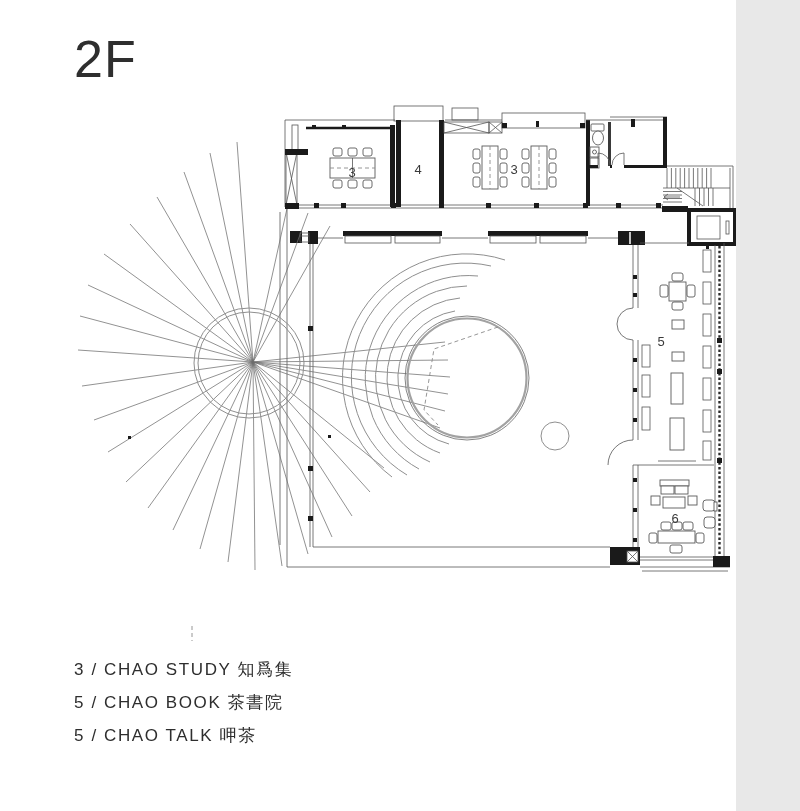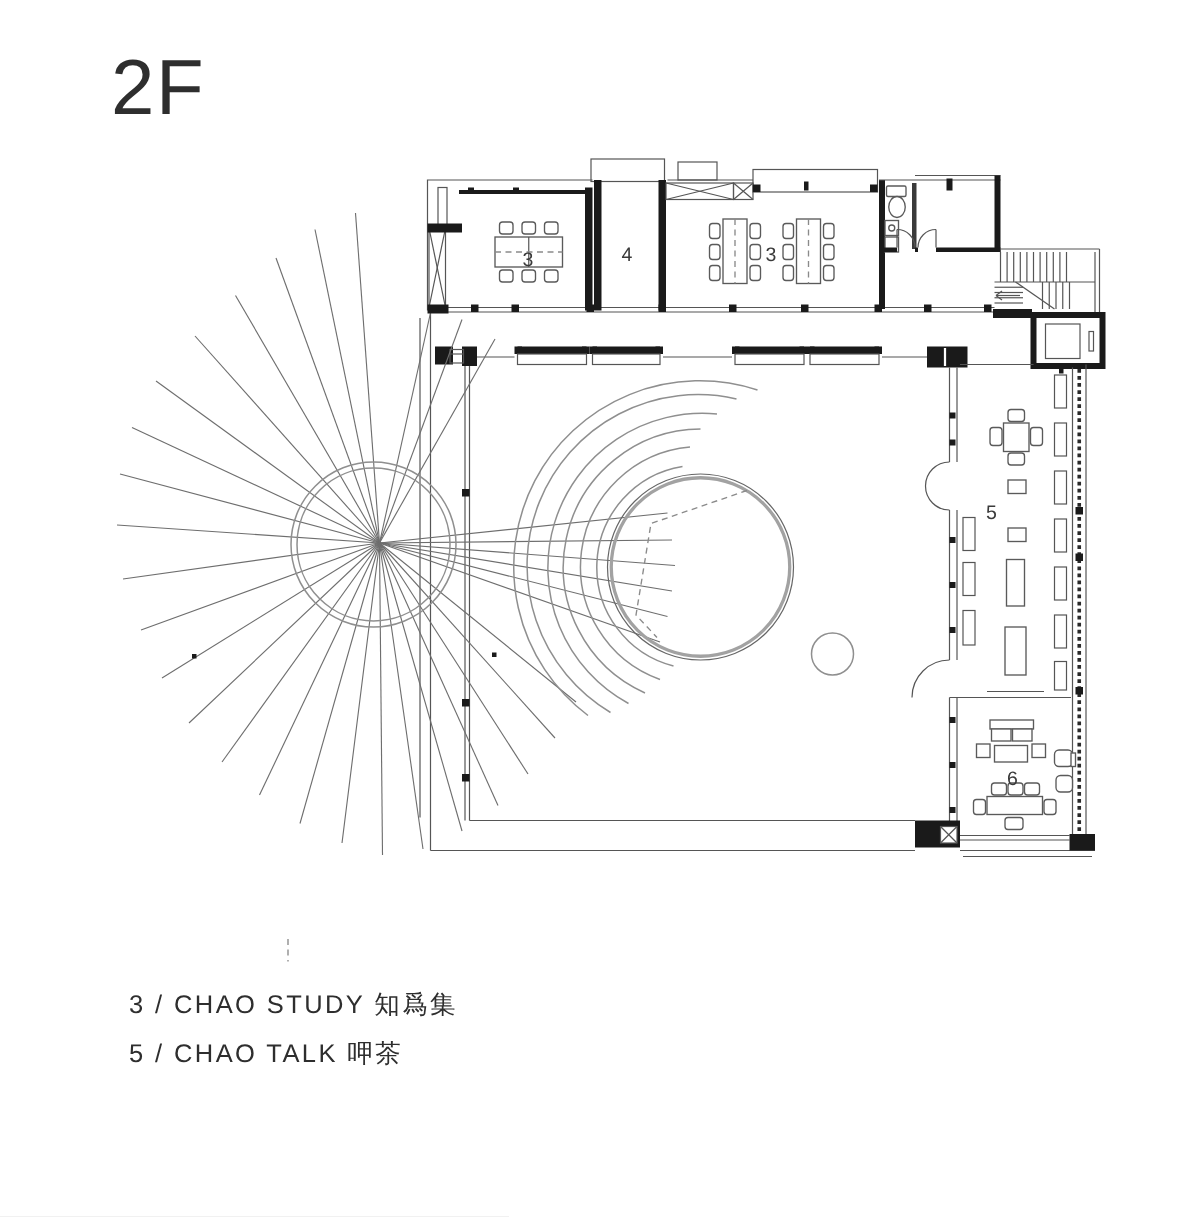--- a/index.html
+++ b/index.html
@@ -1,24 +1,24 @@
 <!DOCTYPE html>
 <html style="--line: #555555; --wall: #1a1a1a; --soft: #8f8f8f; --ink: #2e2e2e; --paper: #ffffff;"><head>
 <meta charset="utf-8">
 <style>
   :root{
     --line:#555555; --wall:#1a1a1a; --soft:#8f8f8f; --ink:#2e2e2e; --paper:#ffffff;
   }
   html,body{margin:0;padding:0;background:#e8e8e8;}
-  .canvas{position:relative;width:800px;height:811px;background:var(--paper);overflow:hidden;
+  .canvas{position:relative;width:736px;height:811px;background:var(--paper);overflow:hidden;
           font-family:"Liberation Sans",sans-serif;}
   .title{position:absolute;left:74px;top:32px;font-size:52px;line-height:54px;
          letter-spacing:1px;color:var(--ink);font-weight:400;}
   .plan-svg{position:absolute;left:0;top:0;}
-  .legend{position:absolute;left:86px;top:660px;color:var(--ink);}
+  .legend{position:absolute;left:74px;top:660px;color:var(--ink);}
   .legend .row{font-size:17px;letter-spacing:1.6px;margin-bottom:13px;line-height:20px;white-space:pre;}
   
   .t{stroke:var(--line);stroke-width:.8;fill:none}
   .w{fill:var(--wall);stroke:none}
   .wl{stroke:var(--wall);stroke-width:2.6;fill:none}
   .s{stroke:var(--soft);stroke-width:1;fill:none}
   .ray{stroke:#6e6e6e;stroke-width:.75;fill:none}
   .furn{stroke:#5a5a5a;stroke-width:.9;fill:#ffffff}
   .dash{stroke:#8a8a8a;stroke-width:.9;fill:none;stroke-dasharray:4 3}
   .dashdark{stroke:#2a2a2a;stroke-width:2.4;fill:none;stroke-dasharray:2.5 2.2}
@@ -388,16 +388,17 @@
         <rect x="627" y="551" width="11" height="11" fill="#ffffff" stroke="#555" stroke-width=".8"></rect>
         <line class="t" x1="627" y1="551" x2="638" y2="562"></line>
         <line class="t" x1="638" y1="551" x2="627" y2="562"></line>
       </g>
       <rect class="w" x="713" y="556" width="17" height="11"></rect>
     </g>
   </svg>
 
   <div class="legend">
     <div class="row">3 / CHAO STUDY 知爲集</div>
+    <div class="row">5 / CHAO BOOK 茶書院</div>
     <div class="row">5 / CHAO TALK 呷茶</div>
   </div>
 
 </div>
 
 </body></html>

